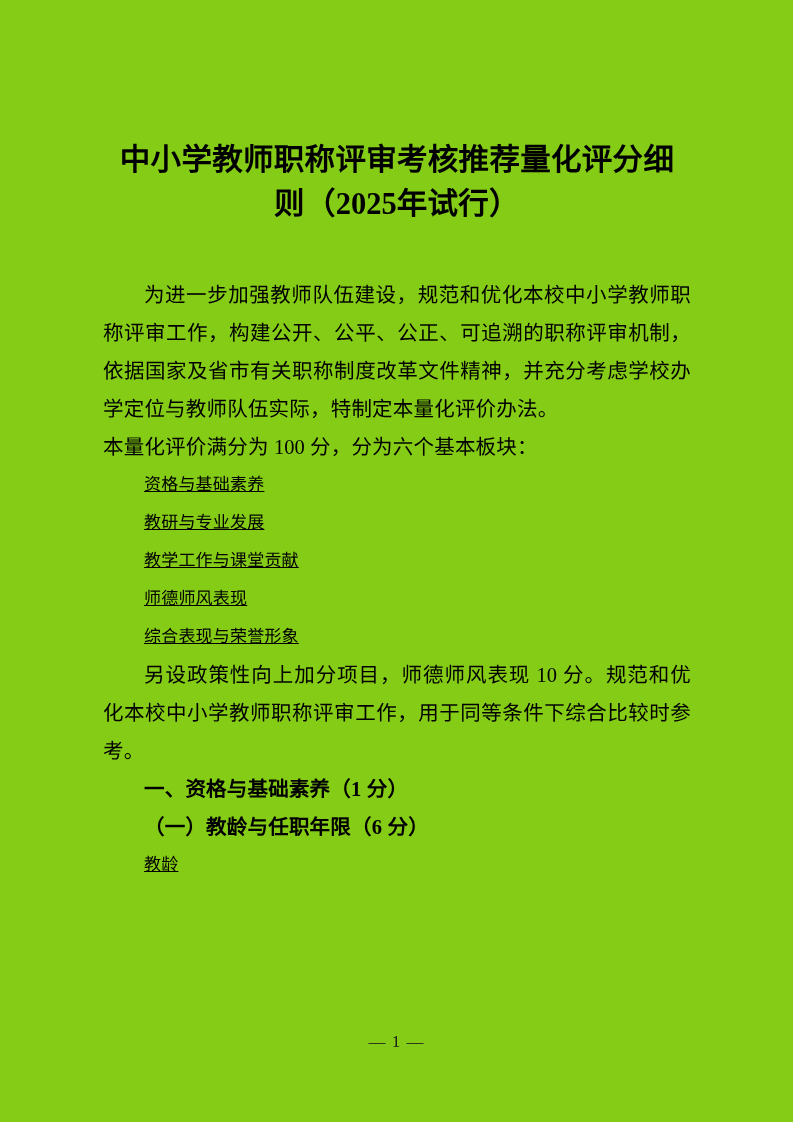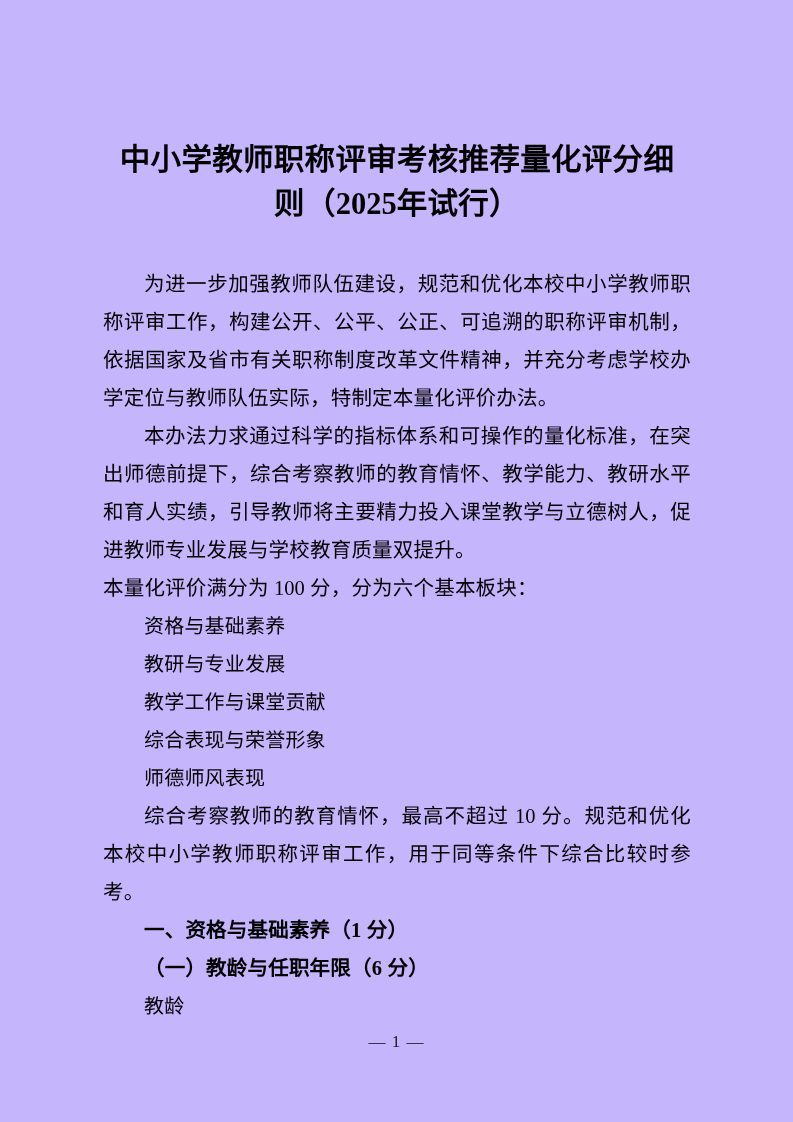--- a/index.html
+++ b/index.html
@@ -10,21 +10,21 @@
   }
   body {
     font-family: "Liberation Serif", "DejaVu Serif", serif;
     color: #000000;
   }
   .page {
     position: relative;
     width: 793px;
     height: 1122px;
     margin: 0 auto;
-    background: #c4b5fd;
+    background: #84cc16;
     overflow: hidden;
     box-sizing: border-box;
   }
   .content {
     position: absolute;
     left: 103px;
     top: 0;
     width: 588px;
   }
 
@@ -41,21 +41,21 @@
     color: #000;
   }
   .doc-title .num {
     font-family: "Liberation Serif", "DejaVu Serif", serif;
     font-weight: 700;
     letter-spacing: 0;
   }
 
   
   .body-block {
-    margin-top: 39px;
+    margin-top: 50px;
   }
   p.para {
     margin: 0;
     font-size: 20.5px;
     line-height: 38px;
     text-align: justify;
     text-justify: inter-ideograph;
     text-align-last: left;
     letter-spacing: 0.2px;
   }
@@ -72,23 +72,24 @@
 
   
   ul.section-list {
     margin: 0;
     padding: 0;
     list-style: none;
   }
   ul.section-list li {
     margin: 0;
     padding: 0 0 0 41px;
-    font-size: 20px;
+    font-size: 17px;
     line-height: 38px;
     letter-spacing: 0.2px;
+    text-decoration: underline;
   }
 
   
   p.heading {
     margin: 0;
     font-size: 20.5px;
     line-height: 38px;
     font-weight: 700;
     text-indent: 41px;
     letter-spacing: 0.2px;
@@ -114,33 +115,32 @@
 <div class="page">
 
   <div class="content">
 
     <h1 class="doc-title"><span>中小学教师职称评审考核推荐量化评分细</span><br><span>则（</span><span class="num">2025</span><span>年试行）</span></h1>
 
     <div class="body-block">
 
       <p class="para indent-2">为进一步加强教师队伍建设，规范和优化本校中小学教师职称评审工作，构建公开、公平、公正、可追溯的职称评审机制，依据国家及省市有关职称制度改革文件精神，并充分考虑学校办学定位与教师队伍实际，特制定本量化评价办法。</p>
 
-      <p class="para indent-2">本办法力求通过科学的指标体系和可操作的量化标准，在突出师德前提下，综合考察教师的教育情怀、教学能力、教研水平和育人实绩，引导教师将主要精力投入课堂教学与立德树人，促进教师专业发展与学校教育质量双提升。</p>
 
       <p class="para flush"><span>本量化评价满分为 </span><span class="lat">100</span><span> 分，分为六个基本板块：</span></p>
 
       <ul class="section-list">
         <li>资格与基础素养</li>
         <li>教研与专业发展</li>
         <li>教学工作与课堂贡献</li>
+        <li>师德师风表现</li>
         <li>综合表现与荣誉形象</li>
-        <li>师德师风表现</li>
       </ul>
 
-      <p class="para indent-2"><span>综合考察教师的教育情怀，最高不超过 </span><span class="lat">10</span><span> 分。规范和优化本校中小学教师职称评审工作，用于同等条件下综合比较时参考。</span></p>
+      <p class="para indent-2"><span>另设政策性向上加分项目，师德师风表现 </span><span class="lat">10</span><span> 分。规范和优化本校中小学教师职称评审工作，用于同等条件下综合比较时参考。</span></p>
 
       <p class="heading">一、资格与基础素养（1 分）</p>
 
       <p class="heading">（一）教龄与任职年限（6 分）</p>
 
       <ul class="section-list">
         <li>教龄</li>
       </ul>
 
     </div>

